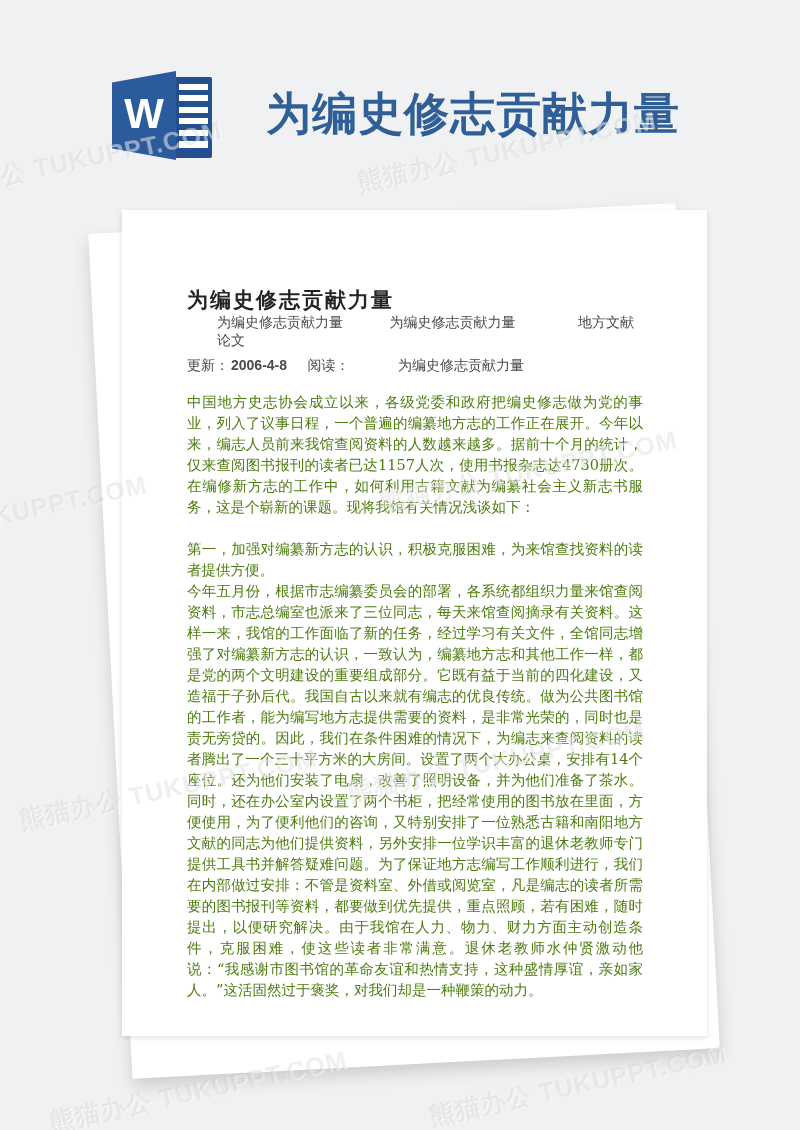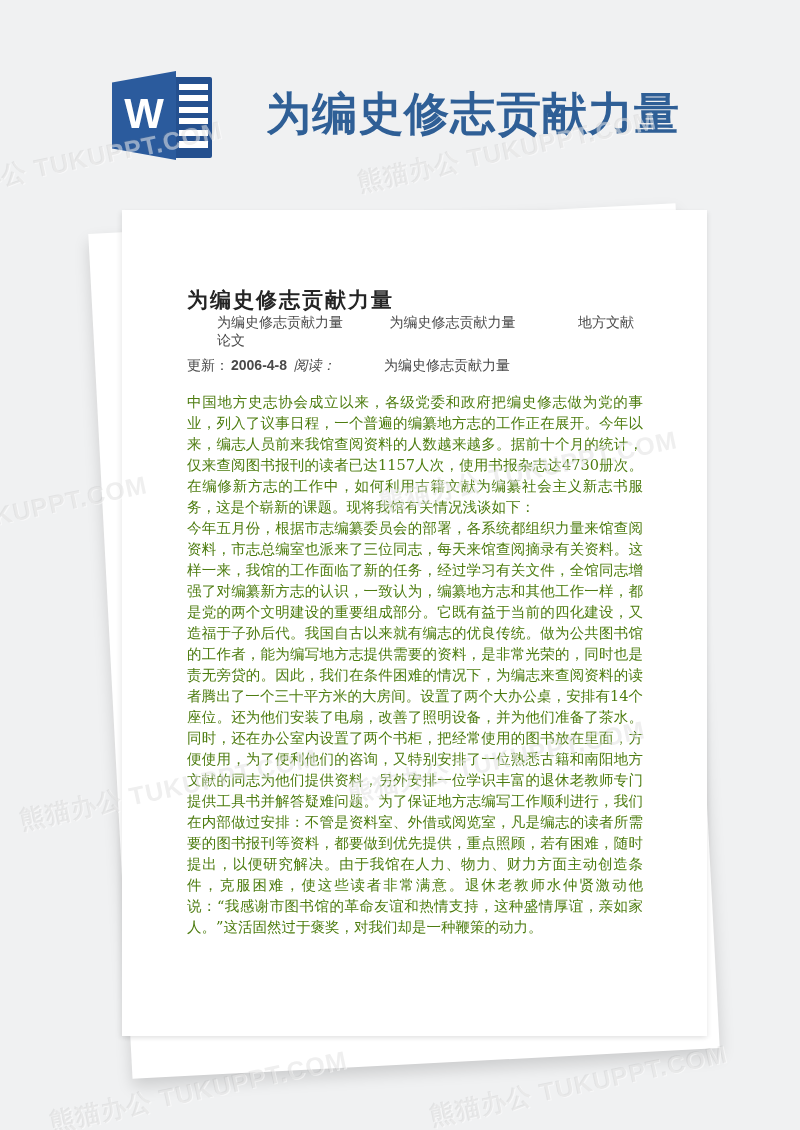--- a/index.html
+++ b/index.html
@@ -49,21 +49,21 @@
     box-shadow: -2px 2px 5px rgba(0,0,0,0.07), 2px 2px 4px rgba(0,0,0,0.05);
   }
 
   
   .doc-title { margin:0; font-size:21px; font-weight:700; color:#242424; letter-spacing:2px; }
   .meta1 { padding-left:30px; font-size:14px; color:#4a4a4a; }
   .meta1 .m-link1 { margin-right:42px; }
   .meta1 .m-link2 { margin-right:58px; }
   .meta2 { margin-top:7px; font-size:14px; color:#4a4a4a; }
   .meta2 .m-date { font-weight:bold; font-family:"Liberation Sans", sans-serif; margin-left:2px; }
-  .meta2 .m-readlabel { margin-left:2px;font-style:italic; }
+  .meta2 .m-readlabel { margin-left:16px; }
   .meta2 .m-readval { margin-left:44px; }
   .doc-body {
     margin-top:17px; font-size:14.5px; line-height:21px; color:#4d7c0f;
     text-align:justify;
   }
   .doc-body p { margin:0; }
   .doc-body p.gap { margin-top:21px; }
 
   
   .wm {
@@ -120,18 +120,19 @@
     </div>
 
     <div class="meta2">
       <span>更新：</span><span class="m-date">2006-4-8</span>
       <span class="m-readlabel">阅读：</span>
       <span class="m-readval">为编史修志贡献力量</span>
     </div>
 
     <div class="doc-body">
       <p>中国地方史志协会成立以来，各级党委和政府把编史修志做为党的事业，列入了议事日程，一个普遍的编纂地方志的工作正在展开。今年以来，编志人员前来我馆查阅资料的人数越来越多。据前十个月的统计，仅来查阅图书报刊的读者已达1157人次，使用书报杂志达4730册次。在编修新方志的工作中，如何利用古籍文献为编纂社会主义新志书服务，这是个崭新的课题。现将我馆有关情况浅谈如下：</p>
+      <p class="gap">第一，加强对编纂新方志的认识，积极克服困难，为来馆查找资料的读者提供方便。</p>
       <p>今年五月份，根据市志编纂委员会的部署，各系统都组织力量来馆查阅资料，市志总编室也派来了三位同志，每天来馆查阅摘录有关资料。这样一来，我馆的工作面临了新的任务，经过学习有关文件，全馆同志增强了对编纂新方志的认识，一致认为，编纂地方志和其他工作一样，都是党的两个文明建设的重要组成部分。它既有益于当前的四化建设，又造福于子孙后代。我国自古以来就有编志的优良传统。做为公共图书馆的工作者，能为编写地方志提供需要的资料，是非常光荣的，同时也是责无旁贷的。因此，我们在条件困难的情况下，为编志来查阅资料的读者腾出了一个三十平方米的大房间。设置了两个大办公桌，安排有14个座位。还为他们安装了电扇，改善了照明设备，并为他们准备了茶水。同时，还在办公室内设置了两个书柜，把经常使用的图书放在里面，方便使用，为了便利他们的咨询，又特别安排了一位熟悉古籍和南阳地方文献的同志为他们提供资料，另外安排一位学识丰富的退休老教师专门提供工具书并解答疑难问题。为了保证地方志编写工作顺利进行，我们在内部做过安排：不管是资料室、外借或阅览室，凡是编志的读者所需要的图书报刊等资料，都要做到优先提供，重点照顾，若有困难，随时提出，以便研究解决。由于我馆在人力、物力、财力方面主动创造条件，克服困难，使这些读者非常满意。退休老教师水仲贤激动他说：“我感谢市图书馆的革命友谊和热情支持，这种盛情厚谊，亲如家人。”这活固然过于褒奖，对我们却是一种鞭策的动力。</p>
 
     </div>
   </div>
 
 </div>
 
 </body></html>

